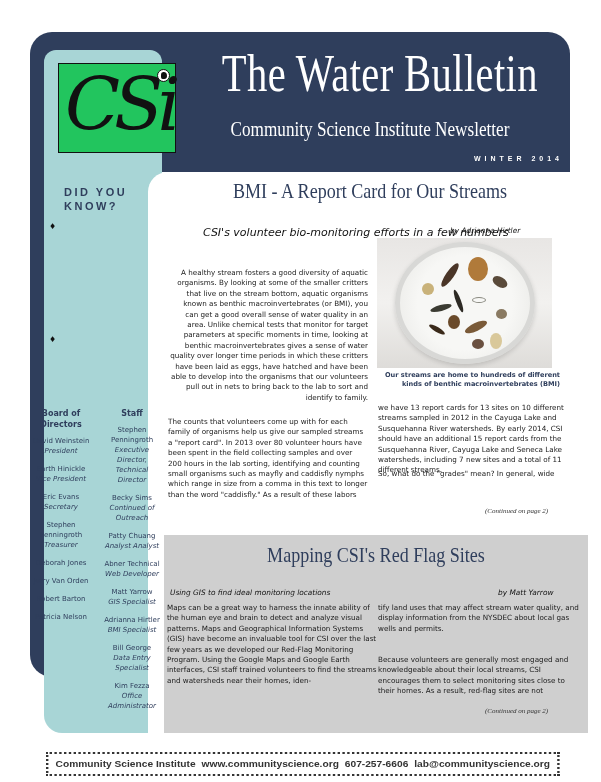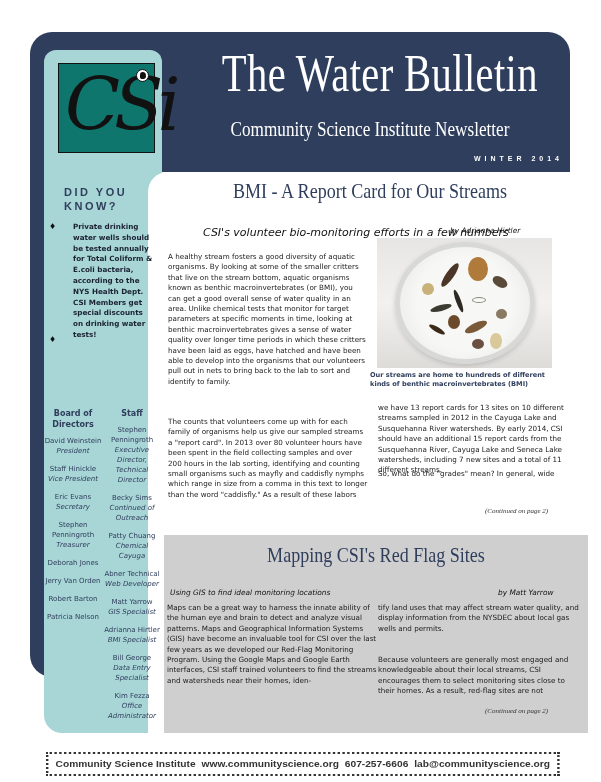--- a/index.html
+++ b/index.html
@@ -16,22 +16,22 @@
   }
   .teal-side {
     position: absolute; left: 44px; top: 50px; width: 118px; height: 683px;
     background: #a8d5d6; border-radius: 12px 12px 0 18px;
   }
   .teal-side-tail {
     position: absolute; left: 140px; top: 700px; width: 30px; height: 33px;
     background: #a8d5d6; border-radius: 0 0 20px 0;
   }
   .logo-box {
-    position: absolute; left: 58px; top: 63px; width: 97px; height: 90px;
-    background: #0f766e; border: 1.5px solid #111;
+    position: absolute; left: 58px; top: 63px; width: 118px; height: 90px;
+    background: #22c55e; border: 1.5px solid #111;
   }
   .logo-text {
     position: absolute; left: 6px; top: -4px; font-family: "DejaVu Serif", serif;
     font-size: 72px; line-height: 90px; color: #111; letter-spacing: -6px; font-style: italic;
   }
   .globe {
     position: absolute; right: 5px; top: 5px; width: 13px; height: 13px;
     border: 1px solid #111; border-radius: 50%; background: #fff;
   }
   .globe::after {
@@ -70,62 +70,62 @@
   }
   .fact .bullet { position: absolute; left: 2px; top: 0; font-size: 8px; color: #111; }
   .fact .text { display: block; margin-left: 26px; }
   .fact-1 { top: 222px; }
   .fact-2 { top: 335px; }
 
   .staff-col {
     position: absolute; text-align: center; font-size: 7px; line-height: 10px; color: #2f3e5c;
     font-family: "DejaVu Sans", sans-serif;
   }
-  .board-col { left: 44px; width: 58px; top: 408px; }
+  .board-col { left: 32px; width: 58px; top: 408px; }
   .staff-list-col { left: 103px; width: 58px; top: 408px; }
   .col-head { font-weight: bold; font-size: 8px; line-height: 11px; color: #2f3e5c; margin-bottom: 6px; }
   .person { margin-bottom: 8px; }
   .person .role { display: block; font-style: italic; }
 
   
   .art1-title {
     position: absolute; left: 160px; top: 178px; width: 420px; text-align: center;
     font-family: "Liberation Serif", serif; font-size: 22px; color: #2f3e5c;
     transform: scaleX(0.82); transform-origin: center; white-space: nowrap;
   }
   .art1-subhead {
     position: absolute; left: 159px; top: 226px; font-size: 11px; font-style: italic; color: #111; margin-left: 44px;
   }
   .art1-byline {
     position: absolute; left: 450px; top: 226px; font-size: 7.4px; font-style: italic; color: #111;
   }
   .body-text {
     position: absolute; font-size: 7.2px; line-height: 10.4px; color: #1a1a1a; text-align: left;
   }
-  .art1-p1 { left: 168px; top: 252px; width: 200px; }
+  .art1-p1 { left: 168px; top: 268px; width: 200px; text-align: right; }
   .art1-p2 { left: 168px; top: 417px; width: 200px; }
   .art1-p3 { left: 378px; top: 403px; width: 205px; }
   .art1-p4 { left: 378px; top: 469px; width: 205px; }
   .continued {
     position: absolute; font-family: Liberation Serif, serif; font-style: italic; font-size: 7px; color: #333;
   }
   .cont-1 { left: 485px; top: 507px; }
 
   .photo {
     position: absolute; left: 377px; top: 238px; width: 175px; height: 130px;
     background: linear-gradient(180deg, #e8e6e4 0%, #f2f1ef 50%, #dedcd9 100%);
   }
   .dish {
     position: absolute; left: 18px; top: 4px; width: 140px; height: 122px; border-radius: 50%;
     border: 5px solid #d8d8d6; background: radial-gradient(circle, #f7f7f5 55%, #e6e6e3 100%);
     box-shadow: 0 2px 5px rgba(0,0,0,0.15);
   }
   .bug { position: absolute; border-radius: 50%; }
   .photo-caption {
-    position: absolute; left: 370px; top: 371px; width: 190px; text-align: left;
+    position: absolute; left: 370px; top: 371px; width: 190px; text-align: right;
     font-size: 6.6px; line-height: 9.4px; font-weight: bold; color: #2f3e5c;
   }
 
   
   .art2-box {
     position: absolute; left: 164px; top: 535px; width: 424px; height: 198px; background: #cfcfcf;
   }
   .art2-title {
     position: absolute; left: 164px; top: 542px; width: 424px; text-align: center;
     font-family: "Liberation Serif", serif; font-size: 22px; color: #2f3e5c;
@@ -165,45 +165,44 @@
 
 <div class="title">The Water Bulletin</div>
 <div class="subtitle">Community Science Institute Newsletter</div>
 <div class="issue">WINTER 2014</div>
 
 <div class="content-card"></div>
 
 <div class="dyk-title">DID YOU KNOW?</div>
 <div class="fact fact-1">
   <span class="bullet">♦</span>
-  <span class="text">Private drinking water wells should be tested annually for Total Coliform &amp; E.coli bacteria, according to the NYS Health Dept. CSI Members get special discounts on drinking water tests!</span>
 </div>
 <div class="fact fact-2">
   <span class="bullet">♦</span>
 </div>
 
 <div class="staff-col board-col">
   <div class="col-head">Board of Directors</div>
   <div id="board-list">
       <div class="person"><span>David Weinstein</span><span class="role">President</span></div>
-      <div class="person"><span>Staff Hinickle</span><span class="role">Vice President</span></div>
+      <div class="person"><span>Earth Hinickle</span><span class="role">Vice President</span></div>
       <div class="person"><span>Eric Evans</span><span class="role">Secretary</span></div>
       <div class="person"><span>Stephen Penningroth</span><span class="role">Treasurer</span></div>
       <div class="person"><span>Deborah Jones</span></div>
       <div class="person"><span>Jerry Van Orden</span></div>
       <div class="person"><span>Robert Barton</span></div>
       <div class="person"><span>Patricia Nelson</span></div>
     </div>
 </div>
 <div class="staff-col staff-list-col">
   <div class="col-head">Staff</div>
   <div id="staff-list">
       <div class="person"><span>Stephen Penningroth</span><span class="role">Executive Director, Technical Director</span></div>
       <div class="person"><span>Becky Sims</span><span class="role">Continued of Outreach</span></div>
-      <div class="person"><span>Patty Chuang</span><span class="role">Chemical Cayuga</span></div>
+      <div class="person"><span>Patty Chuang</span><span class="role">Analyst Analyst</span></div>
       <div class="person"><span>Abner Technical</span><span class="role">Web Developer</span></div>
       <div class="person"><span>Matt Yarrow</span><span class="role">GIS Specialist</span></div>
       <div class="person"><span>Adrianna Hirtler</span><span class="role">BMI Specialist</span></div>
       <div class="person"><span>Bill George</span><span class="role">Data Entry Specialist</span></div>
       <div class="person"><span>Kim Fezza</span><span class="role">Office Administrator</span></div>
     </div>
 </div>
 
 <div class="art1-title">BMI - A Report Card for Our Streams</div>
 <div class="art1-subhead">CSI's volunteer bio-monitoring efforts in a few numbers</div>

